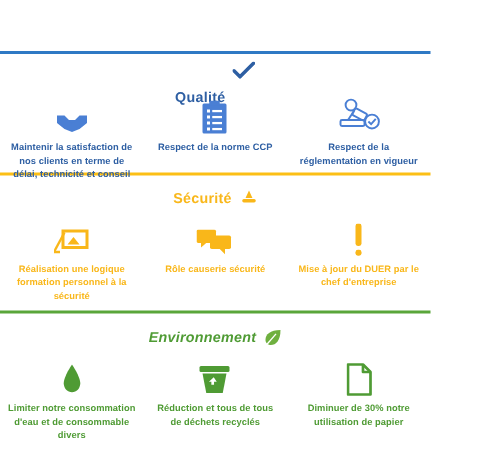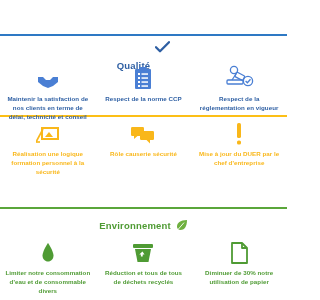--- a/index.html
+++ b/index.html
@@ -24,21 +24,21 @@
     display:flex;align-items:center;justify-content:center;
     gap:5px;
     height:22px;
   }
   .sec-title{
     font-size:9.5px;font-weight:bold;letter-spacing:.2px;
   }
   .sec-ico{display:inline-flex;align-items:center;justify-content:center;}
   .blue  .sec-title{color:#2e5fa3;margin-top:36px;}
   .yellow .sec-title{color:#f9b71a;}
-  .green .sec-title{color:#4f9b34;}
+  .green .sec-title{color:#4f9b34;font-style:italic;}
 
   
   .cols{
     display:grid;grid-template-columns:1fr 1fr 1fr;
     width:100%;
   }
   .cell{
     display:flex;flex-direction:column;align-items:center;
     padding:0 5px;box-sizing:border-box;
   }
@@ -121,20 +121,29 @@
         </div>
         <div class="cell-txt">Respect de la réglementation en vigueur</div>
       </div>
 
     </div>
   </div>
 
   <div class="rule rule-yellow"></div>
 
   <div class="section yellow" style="height:90px">
+    <div class="sec-head" style="padding-top:4px">
+      <span class="sec-title">Sécurité</span>
+      <span class="sec-ico">
+        <svg width="12" height="12" viewBox="0 0 12 12">
+          <path d="M6 1 L8.3 6 H3.7 Z" fill="#f9b71a"></path>
+          <rect x="1.5" y="6.6" width="9" height="2.4" rx="1.1" fill="#f9b71a"></rect>
+        </svg>
+      </span>
+    </div>
 
     <div class="cols">
 
       <div class="cell">
         <div class="cell-ico">
           <svg width="24" height="19" viewBox="0 0 24 19">
             <rect x="5" y="1" width="18" height="13" fill="#f9b71a"></rect>
             <rect x="7" y="3" width="14" height="9" fill="#ffffff"></rect>
             <path d="M9 11 L13 6 L17 11 Z" fill="#f9b71a"></path>
             <path d="M0 16 L7 3" stroke="#f9b71a" stroke-width="1.6" fill="none"></path>

